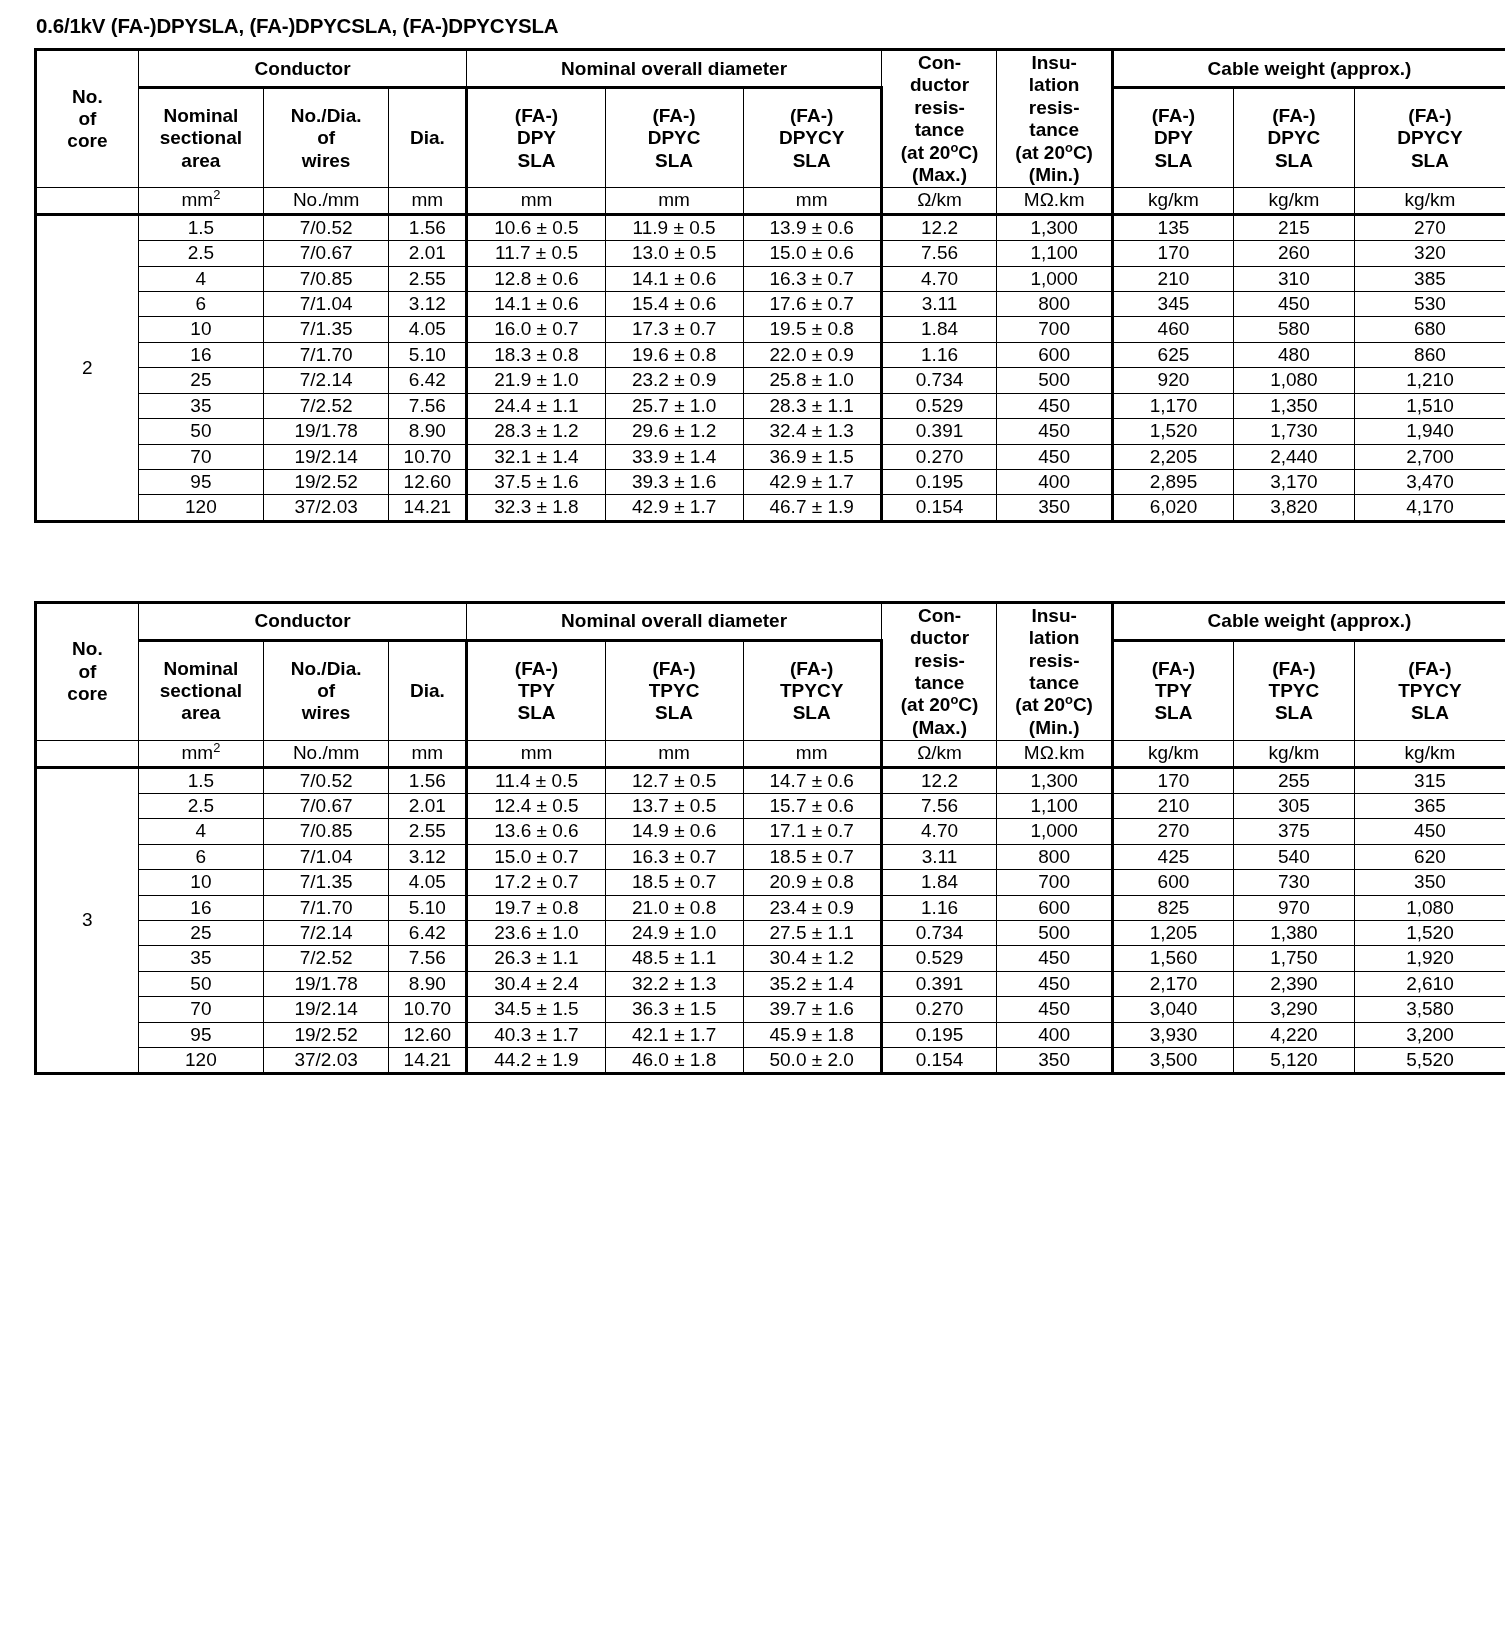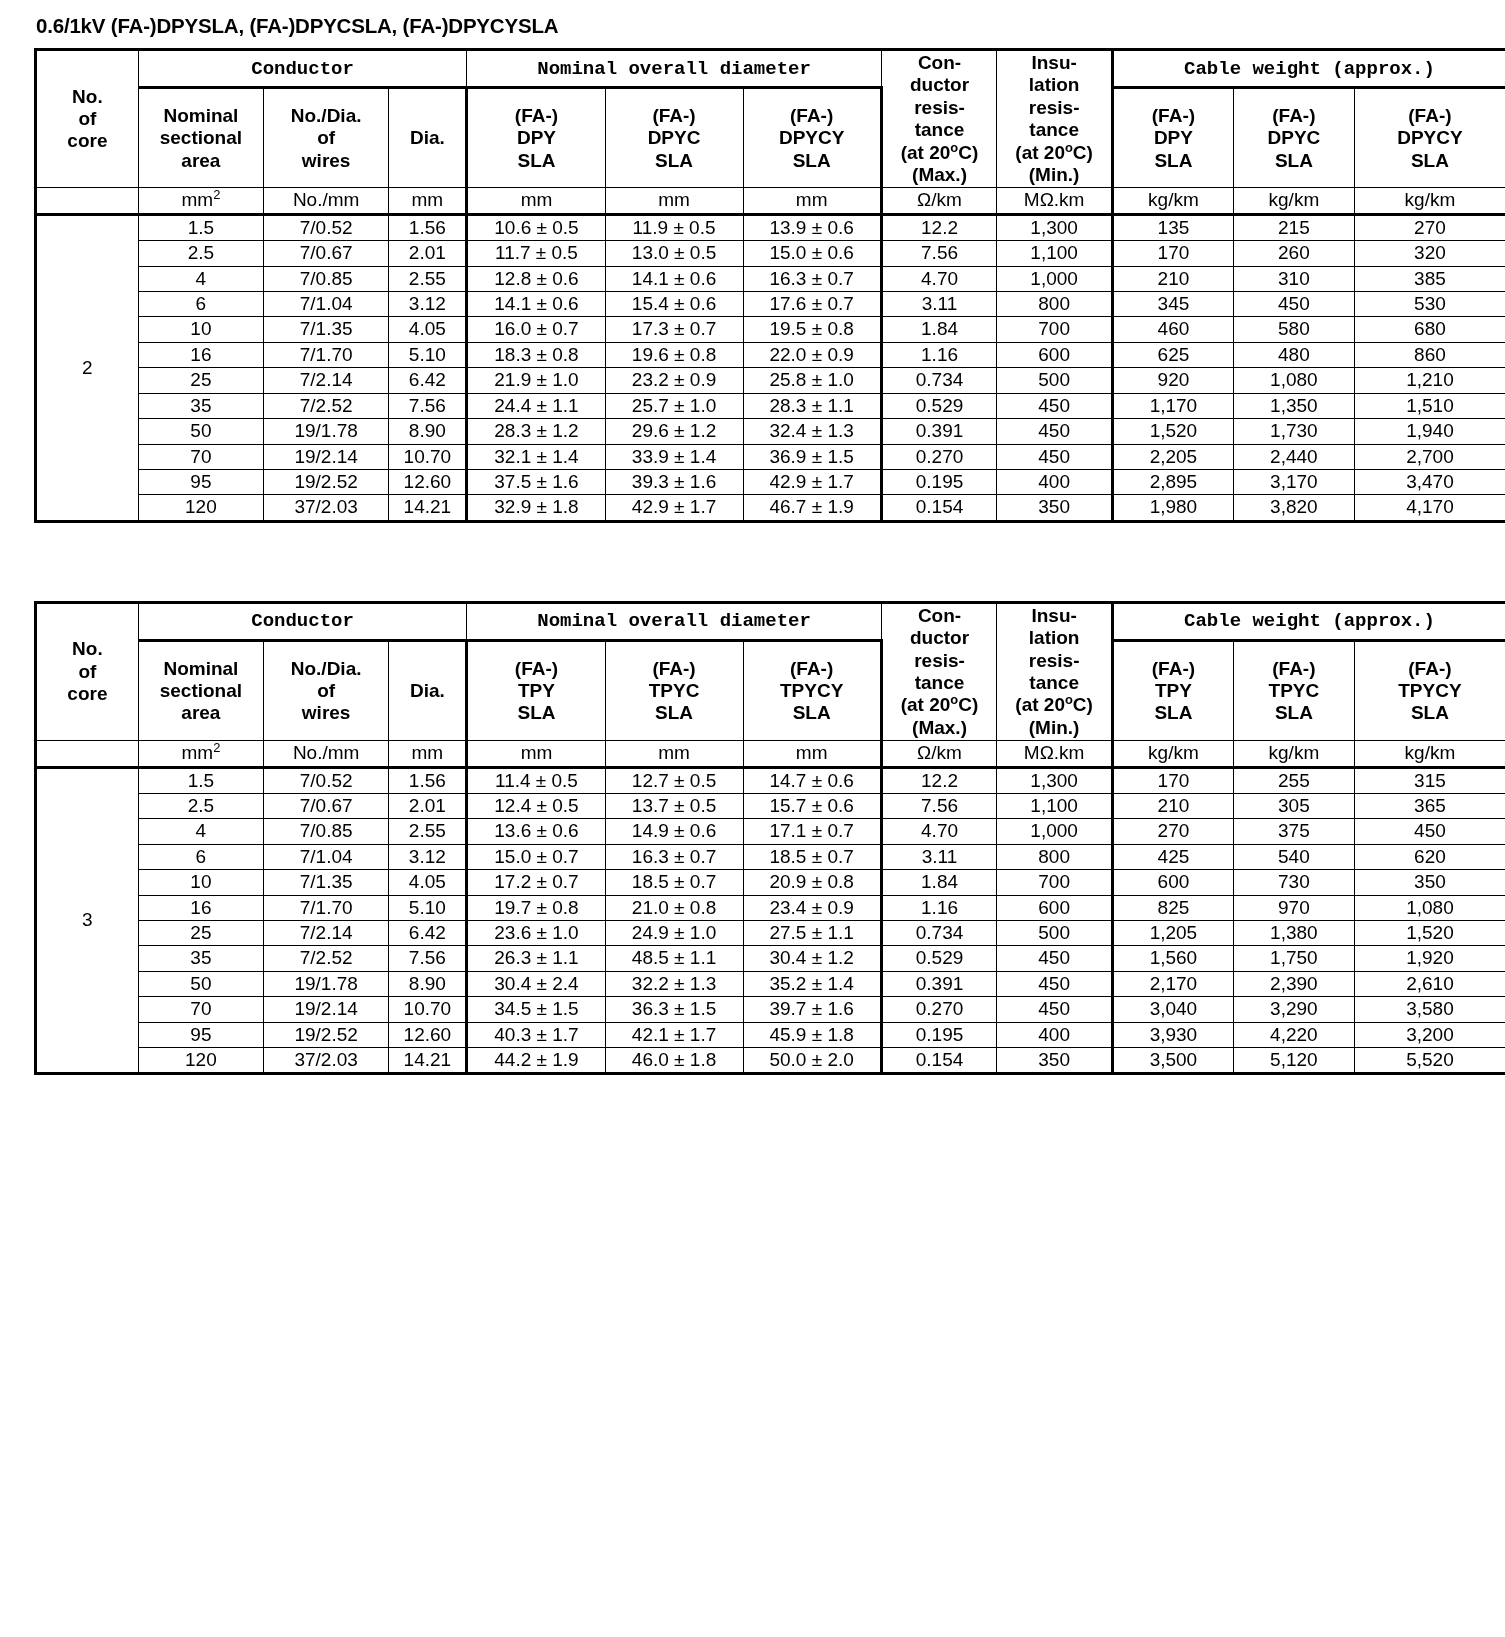--- a/index.html
+++ b/index.html
@@ -45,21 +45,21 @@
     line-height: 1.18;
   }
   table.spec th {
     font-weight: bold;
   }
   
   .thick-b { border-bottom-width: 3px !important; }
   .thick-t { border-top-width: 3px !important; }
   .thick-r { border-right-width: 3px !important; }
 
-  .hdr-group { font-size: 19.5px; font-weight: bold; font-family: Liberation Mono, monospace; }
+  .hdr-group { font-size: 19.5px; font-weight: bold; }
   .hdr-sub { font-size: 19px; font-weight: bold; line-height: 1.16; }
   .unit-row td { font-size: 18.5px; font-weight: normal; padding: 3px 2px; }
   .data td { font-size: 19px; padding: 3px 2px; }
   .core-cell { font-size: 19.5px; font-weight: bold; }
   sup { font-size: 0.68em; vertical-align: super; line-height: 0; }
 
   
   col.c-core   { width: 96px; }
   col.c-area   { width: 117px; }
   col.c-wires  { width: 117px; }
@@ -324,26 +324,26 @@
           <td>0.195</td>
           <td class="thick-r">400</td>
           <td>2,895</td>
           <td>3,170</td>
           <td>3,470</td>
         </tr>
         <tr class="data">
           <td>120</td>
           <td>37/2.03</td>
           <td class="thick-r">14.21</td>
-          <td>32.9 ± 1.8</td>
+          <td>32.3 ± 1.8</td>
           <td>42.9 ± 1.7</td>
           <td class="thick-r">46.7 ± 1.9</td>
           <td>0.154</td>
           <td class="thick-r">350</td>
-          <td>1,980</td>
+          <td>6,020</td>
           <td>3,820</td>
           <td>4,170</td>
         </tr>
       </tbody>
 
   </table>
 
   <div class="spacer"></div>
 
 

